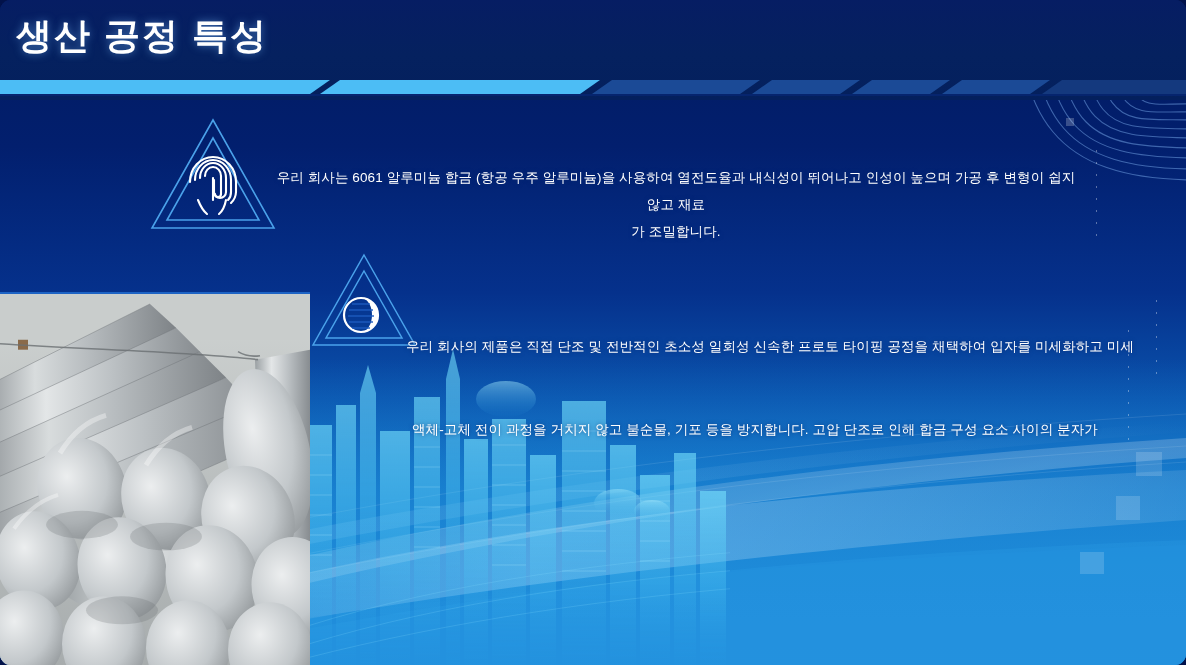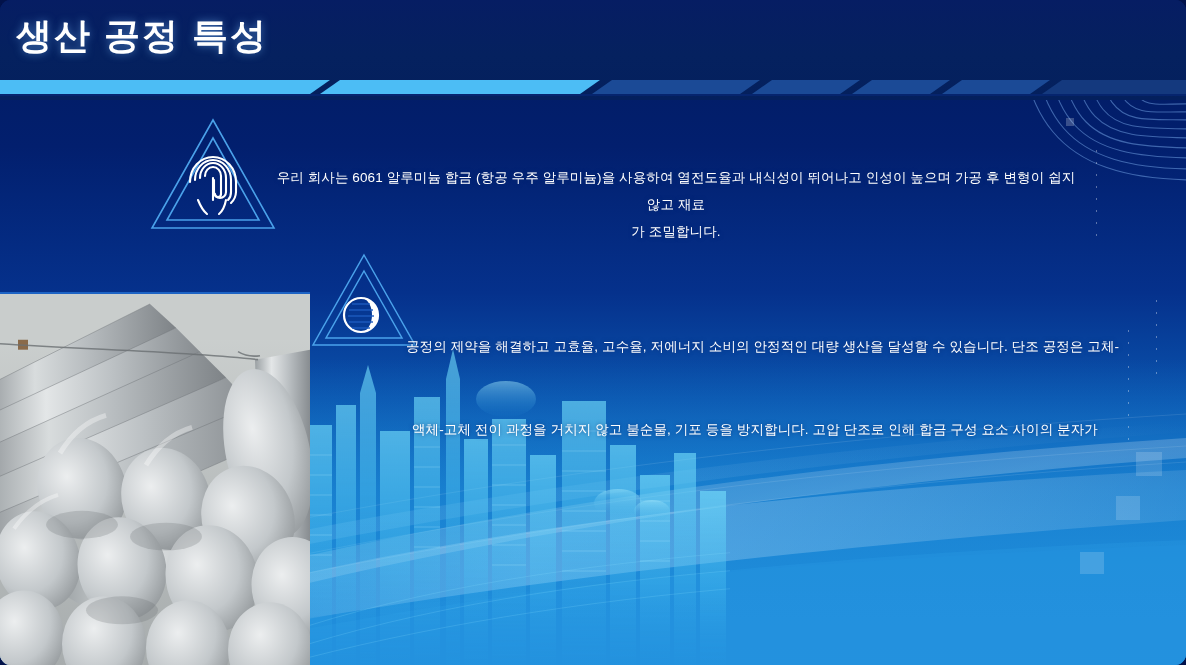--- a/index.html
+++ b/index.html
@@ -284,21 +284,21 @@
             <path d="M42,76 H60"></path>
         </g>
       </g>
     </svg>
   </div>
 
   <div class="para para-1">우리 회사는 6061 알루미늄 합금 (항공 우주 알루미늄)을 사용하여 열전도율과 내식성이 뛰어나고 인성이 높으며 가공 후 변형이 쉽지 않고 재료
 가 조밀합니다.</div>
 
   <div class="para para-2">
-    <span class="ln">공정의 제약을 해결하고 고효율, 고수율, 저에너지 소비의 안정적인 대량 생산을 달성할 수 있습니다. 단조 공정은 고체-</span>
+    <span class="ln">우리 회사의 제품은 직접 단조 및 전반적인 초소성 일회성 신속한 프로토 타이핑 공정을 채택하여 입자를 미세화하고 미세</span>
     <span class="ln">액체-고체 전이 과정을 거치지 않고 불순물, 기포 등을 방지합니다. 고압 단조로 인해 합금 구성 요소 사이의 분자가</span>
     
     
     
   </div>
 
   <div class="photo">
     <svg viewBox="0 0 310 373" preserveAspectRatio="none">
       <defs>
         <linearGradient id="barL" x1="0" y1="0" x2="1" y2="0">

